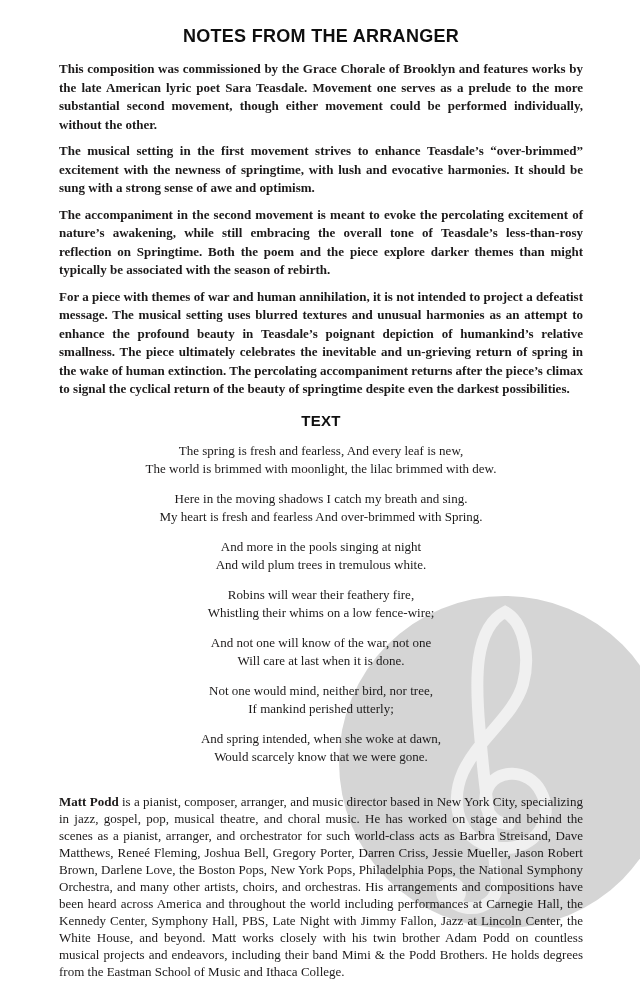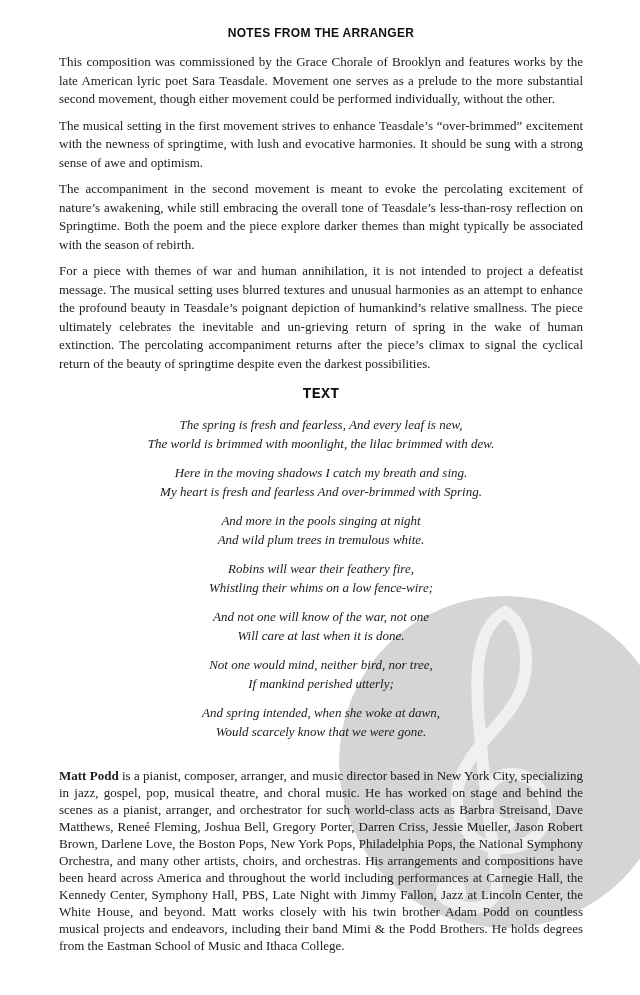--- a/index.html
+++ b/index.html
@@ -24,48 +24,49 @@
     pointer-events: none;
   }
   .content {
     position: relative;
     z-index: 1;
     padding: 26px 57px 0 59px;
   }
   .title {
     font-family: "Liberation Sans", sans-serif;
     font-weight: bold;
-    font-size: 12px;
+    font-size: 18px;
     letter-spacing: 0.3px;
     text-align: center;
     color: #0f0f0f;
     margin: 0 0 13px 0;
   }
   .body-para {
     font-size: 13px;
     line-height: 18.5px;
     text-align: justify;
     margin: 0 0 8px 0;
+    font-weight: bold;
   }
   .text-heading {
-    font-family: Liberation Mono, monospace;
+    font-family: Liberation Sans, sans-serif;
     font-weight: bold;
     font-size: 15px;
     letter-spacing: 0.3px;
     text-align: center;
     color: #0f0f0f;
     margin: 13px 0 13px 0;
   }
   .poem {
     text-align: center;
     font-size: 13px;
     line-height: 18.5px;
   }
   .stanza { margin: 0 0 11px 0; }
-  .poem-line { white-space: nowrap; font-style: italic; }
+  .poem-line { white-space: nowrap; }
   .bio {
     font-size: 13px;
     line-height: 17px;
     text-align: justify;
     margin-top: 26px;
   }
   .bio-name { font-weight: bold; }
 </style>
 </head>
 <body>

